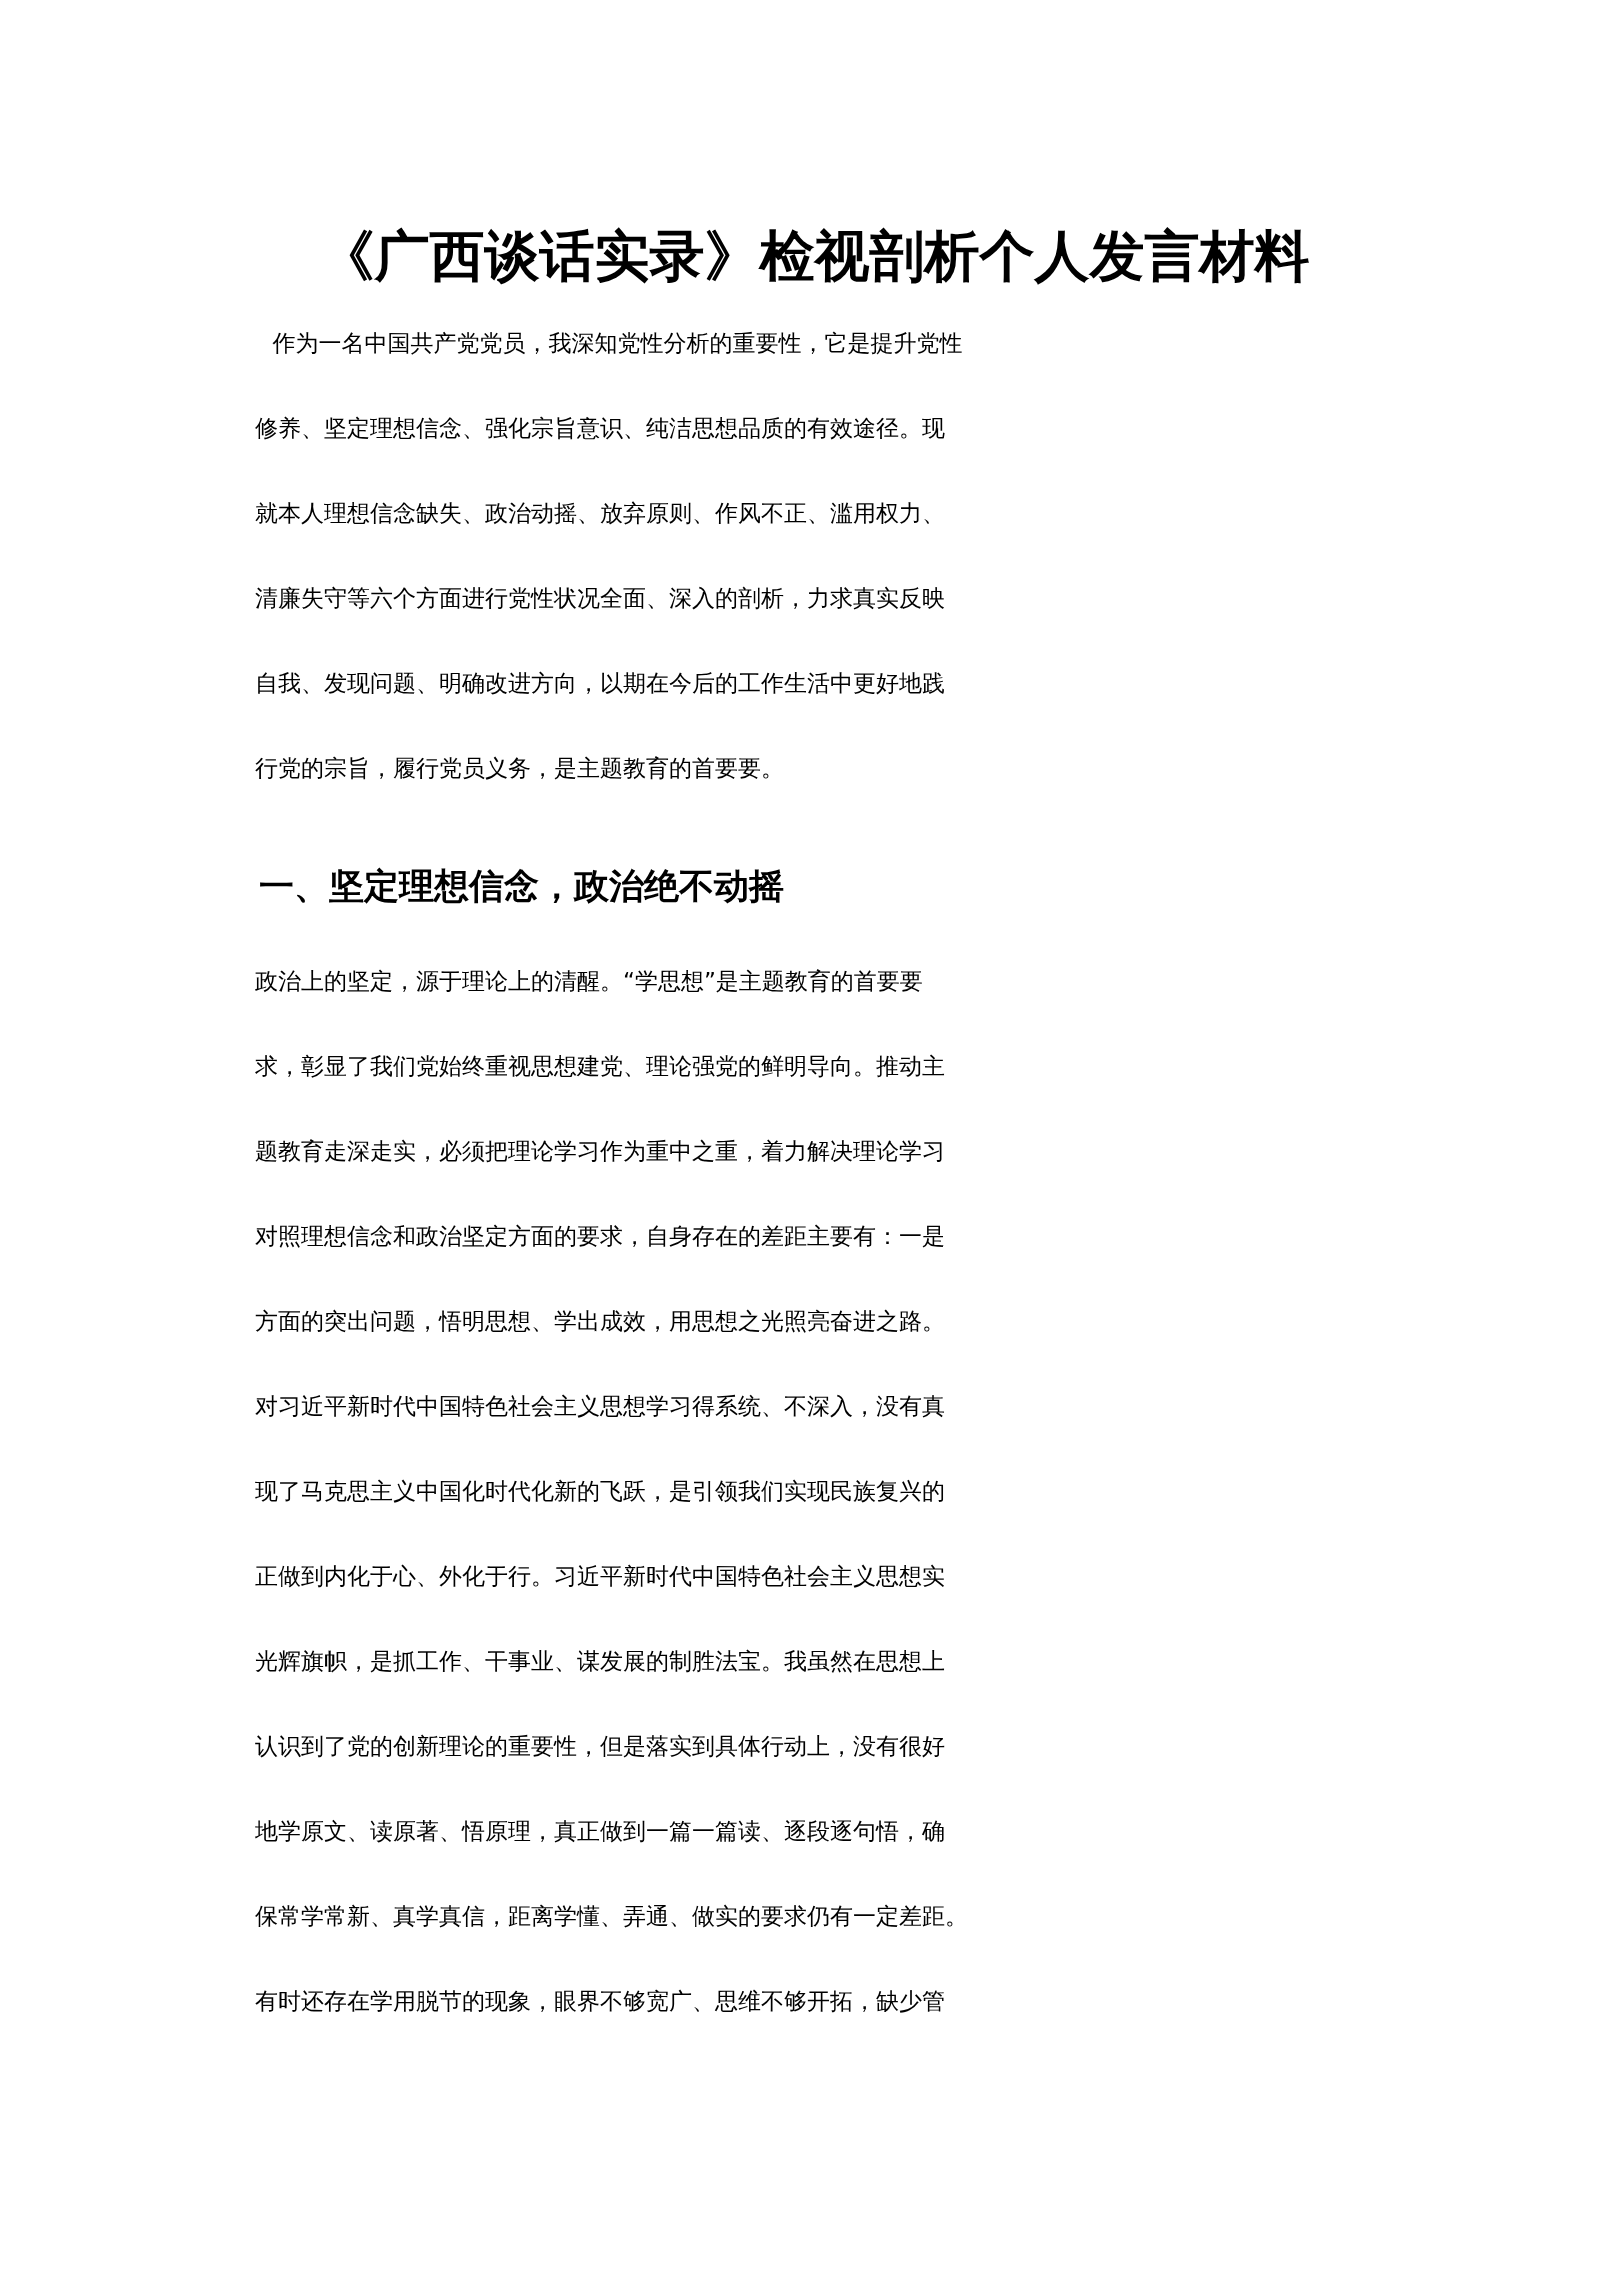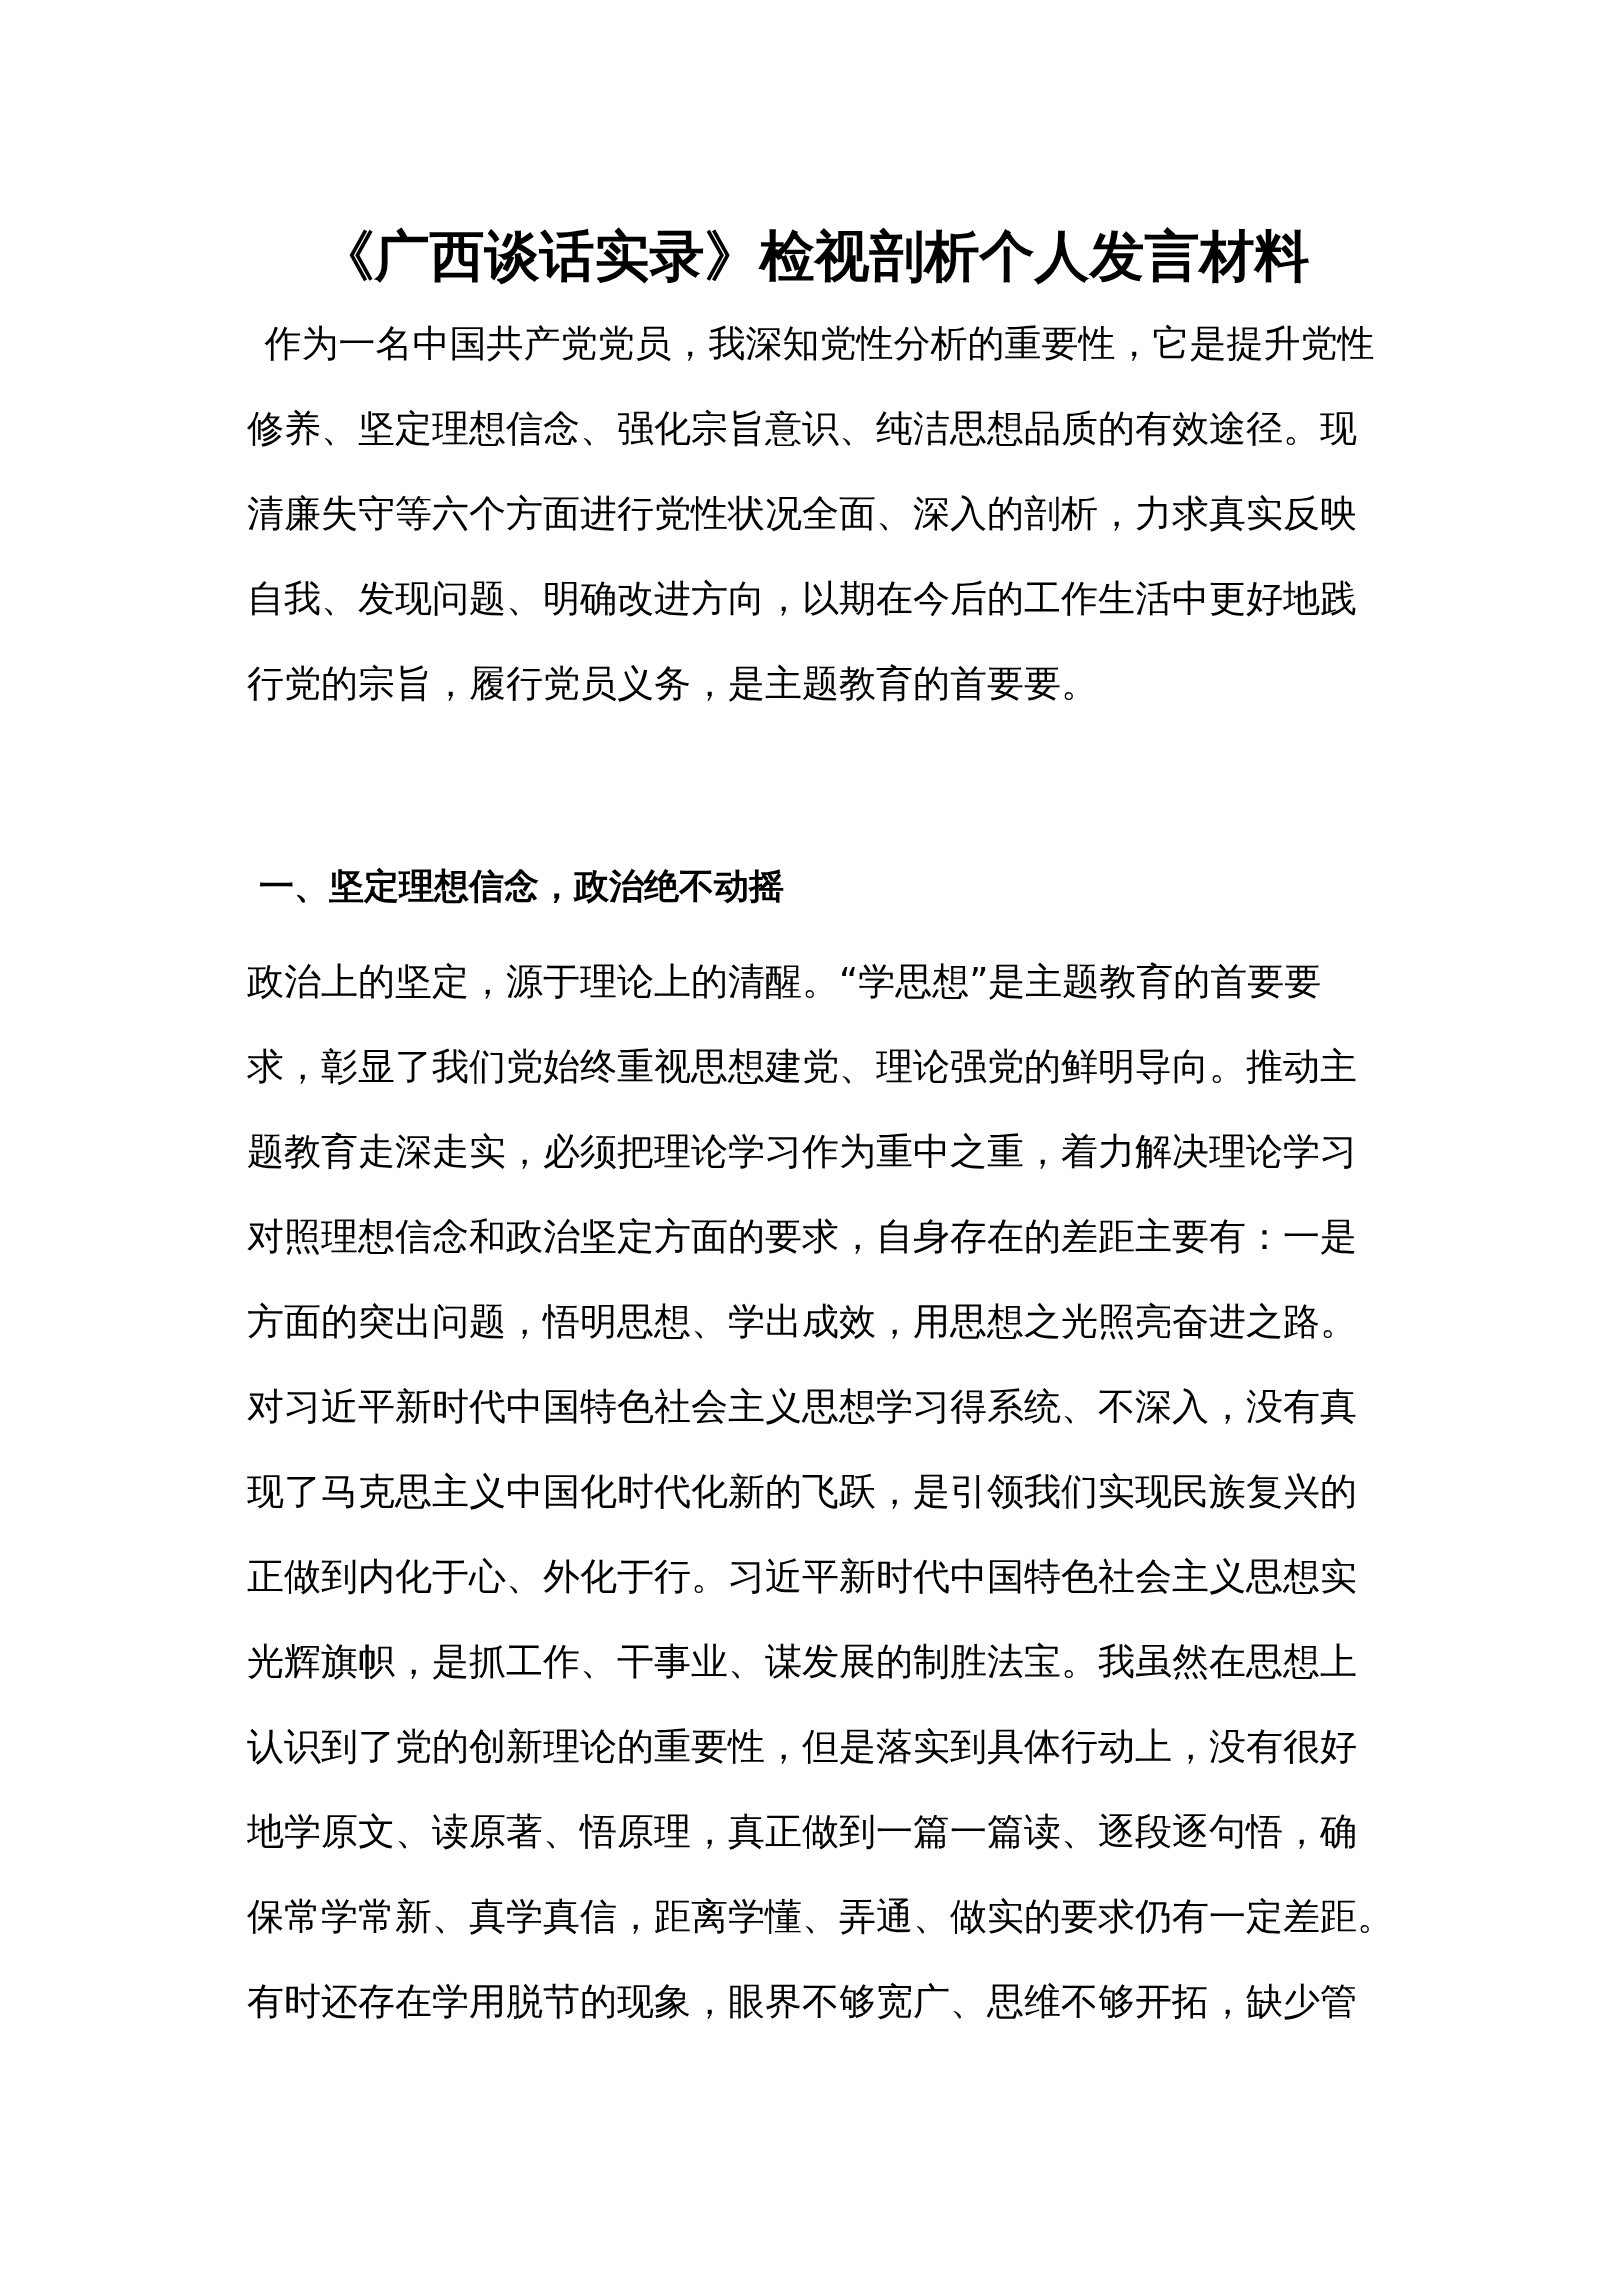--- a/index.html
+++ b/index.html
@@ -28,23 +28,23 @@
       width: 1135px;
       text-align: center;
       font-size: 55px;
       font-weight: bold;
       line-height: 59px;
       letter-spacing: 0px;
       margin: 0;
     }
     .para {
       position: absolute;
-      left: 0;
+      left: 8px;
       width: 1135px;
-      font-size: 37px;
+      font-size: 23px;
       line-height: 85px;
       margin: 0;
       text-align: justify;
       text-justify: inter-ideograph;
       letter-spacing: 0px;
     }
     .para .line {
       display: block;
       white-space: nowrap;
       height: 85px;
@@ -71,20 +71,21 @@
 </head>
 <body>
 
 <div class="page">
 
   <h1 class="doc-title">《广西谈话实录》检视剖析个人发言材料</h1>
 
   <p class="para intro">
     <span class="line">作为一名中国共产党党员，我深知党性分析的重要性，它是提升党性</span>
     <span class="line">修养、坚定理想信念、强化宗旨意识、纯洁思想品质的有效途径。现</span>
+    <span class="line">就本人理想信念缺失、政治动摇、放弃原则、作风不正、滥用权力、</span>
     <span class="line">清廉失守等六个方面进行党性状况全面、深入的剖析，力求真实反映</span>
     <span class="line">自我、发现问题、明确改进方向，以期在今后的工作生活中更好地践</span>
     <span class="line">行党的宗旨，履行党员义务，是主题教育的首要要。</span>
   </p>
 
   <h2 class="section-heading">一、坚定理想信念，政治绝不动摇</h2>
 
   <p class="para body-para">
     <span class="line">政治上的坚定，源于理论上的清醒。“学思想”是主题教育的首要要</span>
     <span class="line">求，彰显了我们党始终重视思想建党、理论强党的鲜明导向。推动主</span>

